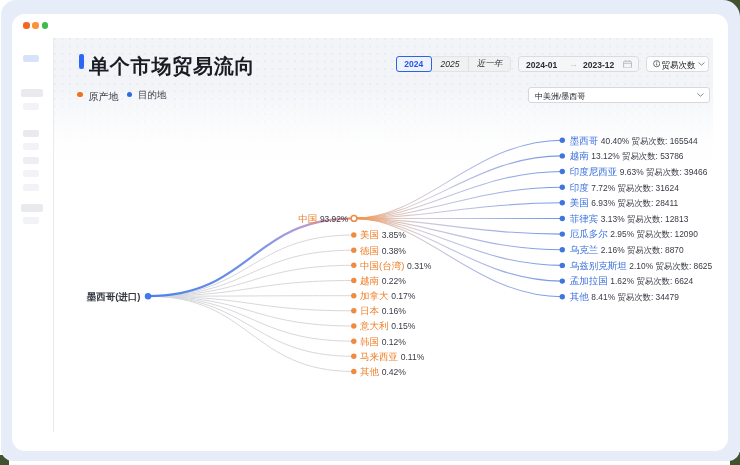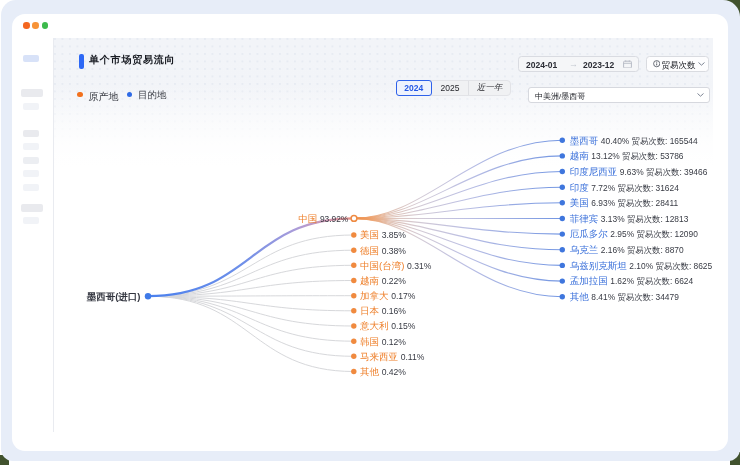--- a/index.html
+++ b/index.html
@@ -46,25 +46,25 @@
   <div class="sbar" style="left:23px;top:170px;width:16px;height:7px;background:#f1f3f7;"></div>
   <div class="sbar" style="left:23px;top:184px;width:16px;height:7px;background:#f1f3f7;"></div>
   <div class="sbar" style="left:21px;top:203.5px;width:21.5px;height:8px;background:#e9eaee;"></div>
   <div class="sbar" style="left:23px;top:217px;width:16px;height:7px;background:#f1f3f7;"></div>
 
   <div id="panel"></div>
 
   <div class="abs" style="left:53.2px;top:37.5px;width:1px;height:394px;background:#e9ebf0;"></div>
 
   <div class="abs" style="left:79px;top:54px;width:4.5px;height:14.5px;border-radius:2px;background:#2d68f5;"></div>
-  <div class="abs" style="left:89px;top:53px;font-size:10px;font-weight:bold;color:#181b22;letter-spacing:0.8px;">单个市场贸易流向</div>
+  <div class="abs" style="left:89px;top:53px;font-size:20px;font-weight:bold;color:#181b22;letter-spacing:0.8px;">单个市场贸易流向</div>
 
-  <div class="ctl" style="left:395.5px;width:115.5px;background:#f0f1f3;border:1px solid #e2e3e7;border-radius:4px;display:flex;margin-top:24px;">
+  <div class="ctl" style="left:395.5px;width:115.5px;background:#f0f1f3;border:1px solid #e2e3e7;border-radius:4px;display:flex;">
     <div style="flex:0 0 34.5px;background:#eef2fd;border:1px solid #2e61ea;border-radius:3px;margin:-1px 0 -1px -1px;color:#2457e5;font-weight:bold;display:flex;align-items:center;justify-content:center;">2024</div>
-    <div style="flex:0 0 36px;display:flex;align-items:center;justify-content:center;border-right:1px solid #dfe0e4;">2025</div>
+    <div style="flex:0 0 36px;display:flex;align-items:center;justify-content:center;border-right:1px solid #dfe0e4;font-style:italic;">2025</div>
     <div style="flex:1;display:flex;align-items:center;justify-content:center;font-style:italic;">近一年</div>
   </div>
 
   <div class="ctl" style="left:518px;width:121px;background:#f5f6f8;border:1px solid #d9dbe1;border-radius:3.5px;">
     <span class="abs" style="left:7px;top:3.2px;font-weight:600;color:#2b2d35;">2024-01</span>
     <span class="abs" style="left:50px;top:2.4px;color:#c3c7cf;font-size:9px;">→</span>
     <span class="abs" style="left:64px;top:3.2px;font-weight:600;color:#2b2d35;">2023-12</span>
     <svg class="abs" style="left:104px;top:3.4px;" width="9" height="8.5" viewBox="0 0 9 8.5">
       <rect x="0.6" y="1.2" width="7.8" height="6.8" rx="1" fill="none" stroke="#b7bbc5" stroke-width="1"></rect>
       <line x1="0.6" y1="3.3" x2="8.4" y2="3.3" stroke="#b7bbc5" stroke-width="0.9"></line>

